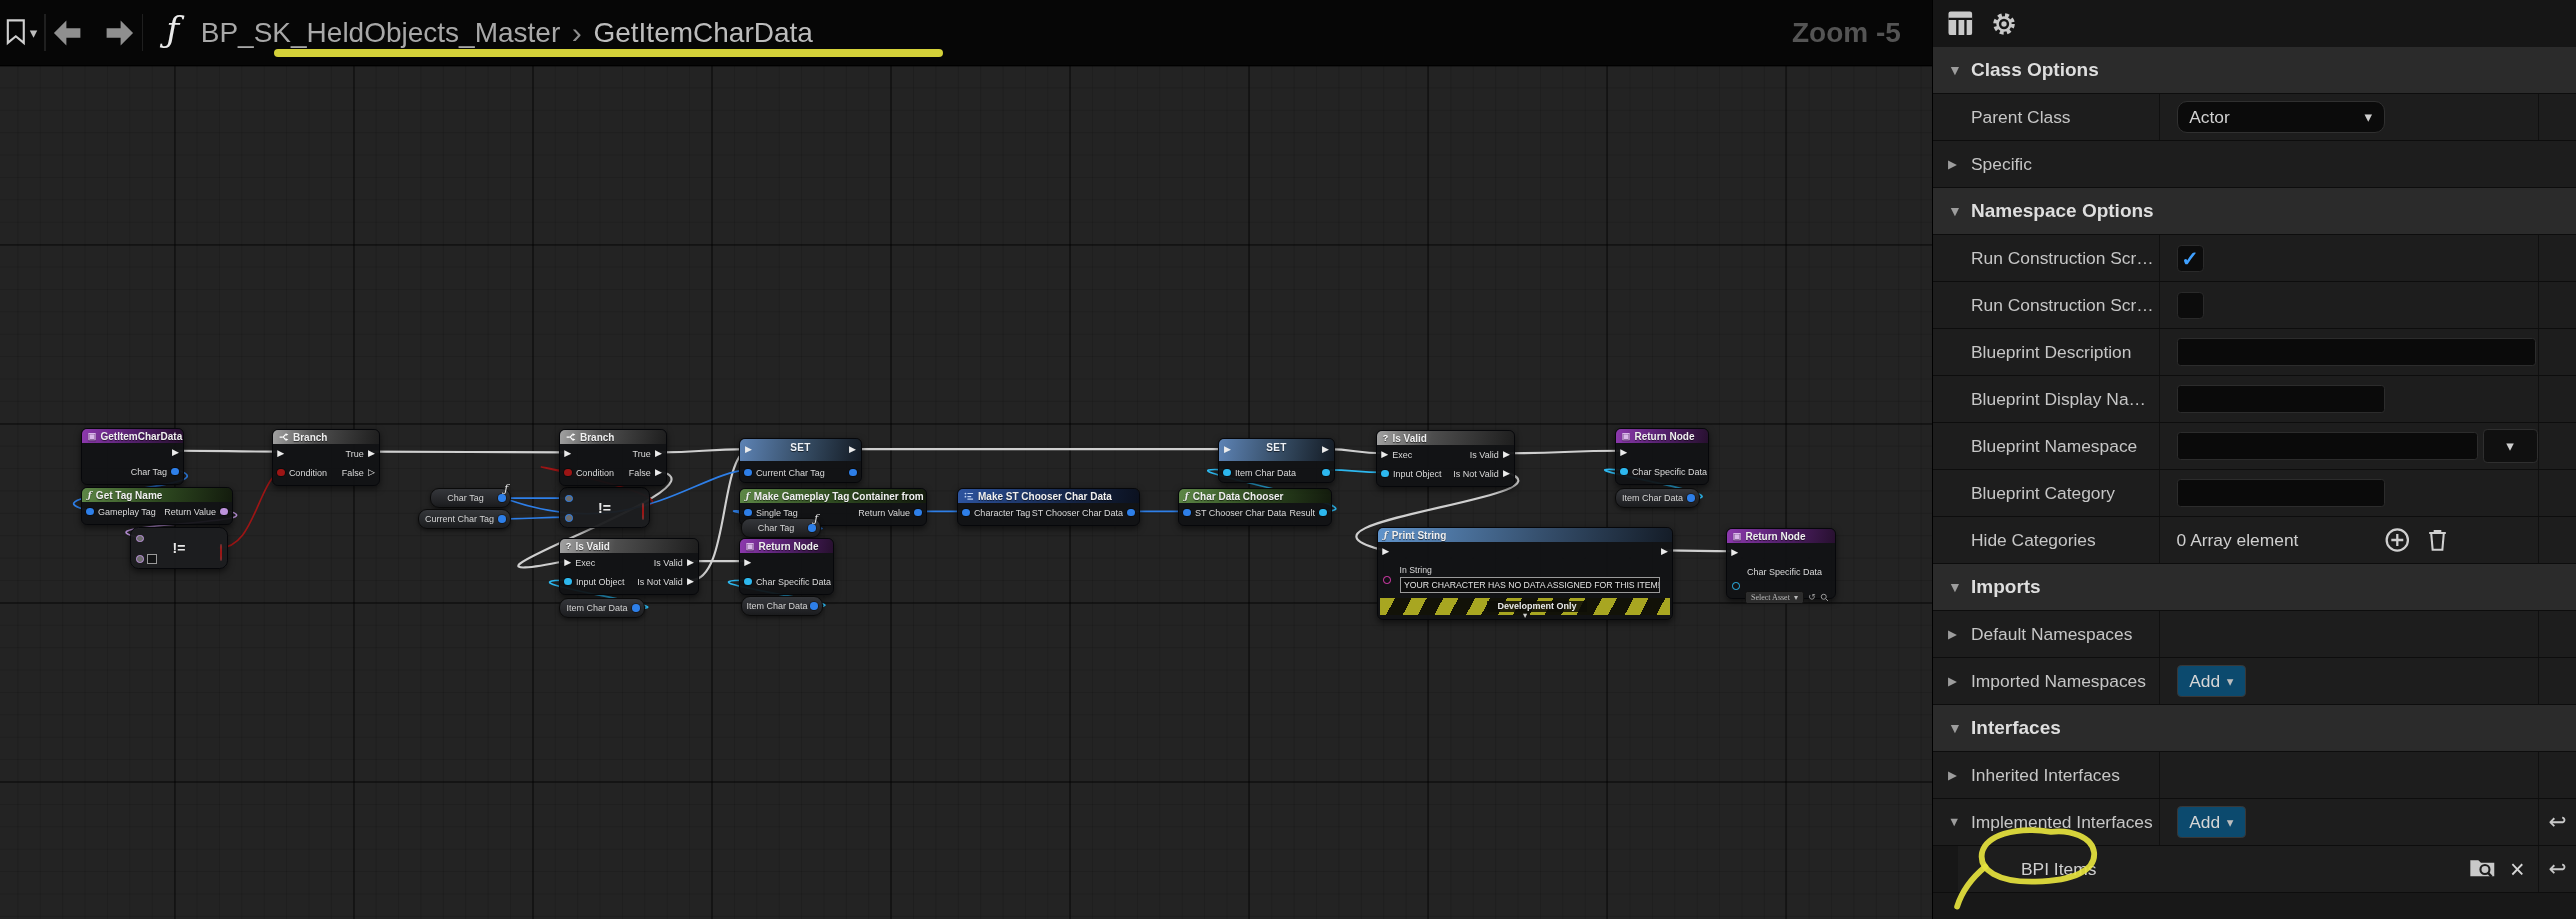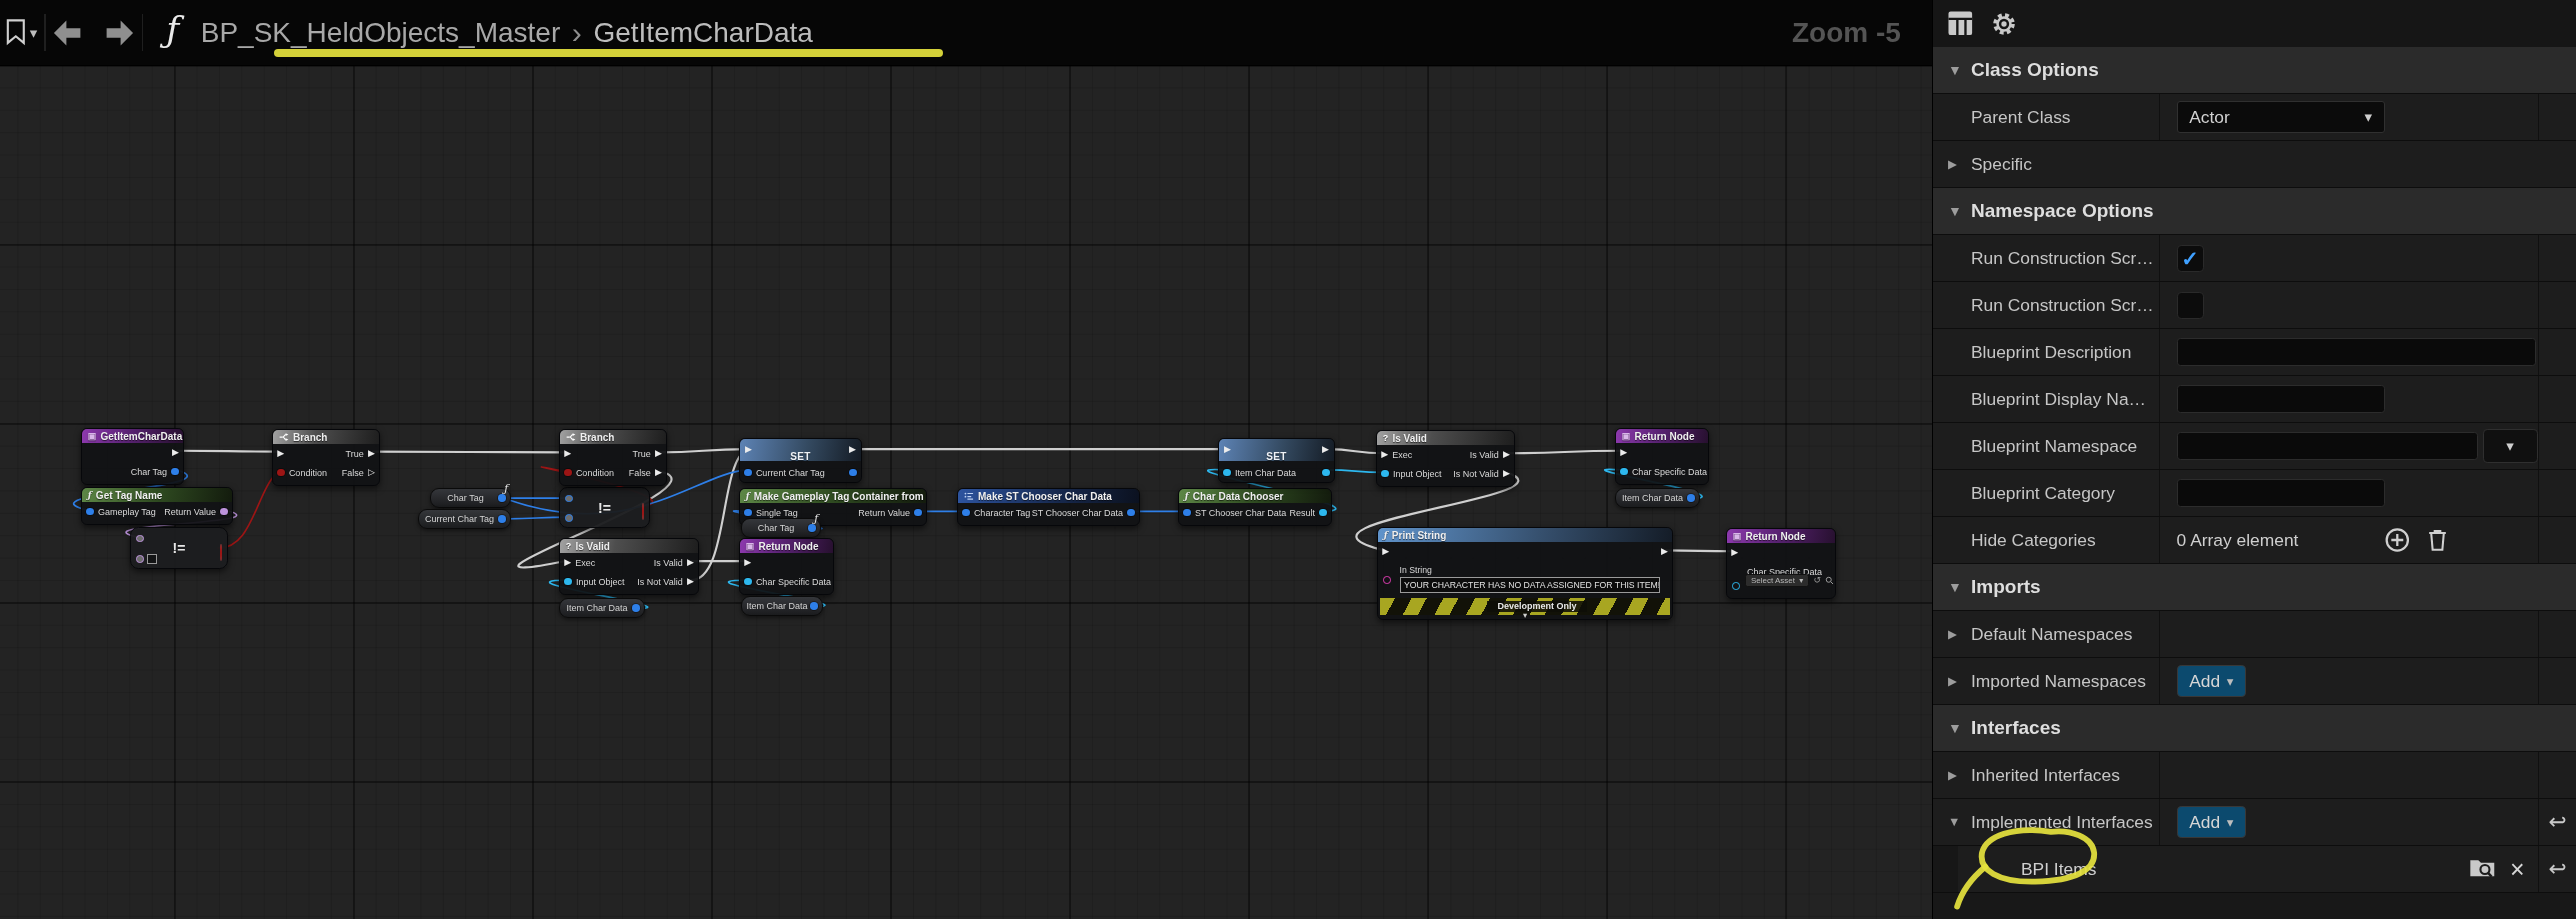--- a/index.html
+++ b/index.html
@@ -51,21 +51,21 @@
   .pill{position:absolute;border:0.8px solid #0a0a0a;border-radius:9px;
     background:linear-gradient(#35373b,#1b1c1e);box-shadow:0 1.7px 4.2px rgba(0,0,0,.5);
     display:flex;align-items:center;justify-content:center;font-size:9px;color:#d4d4d4;box-sizing:border-box;white-space:nowrap;}
   .pill .dot{position:absolute;right:4.2px;}
   .pill .fx{position:absolute;top:-7.5px;right:1.7px;font-family:"DejaVu Serif",serif;font-style:italic;
     font-size:10.8px;color:#e9e9e9;}
   .compact{display:flex;align-items:center;justify-content:center;background:rgba(28,29,31,.96);
     border-radius:8.3px;}
   .compact .big{font-size:14px;font-weight:bold;color:#e6e6e6;}
   .cbox{width:8.3px;height:8.3px;border:0.8px solid #9a9a9a;background:rgba(0,0,0,.3);flex:none;}
-  .set-title{position:absolute;left:0;right:0;top:12px;text-align:center;font-size:10px;font-weight:bold;
+  .set-title{position:absolute;left:0;right:0;top:3px;text-align:center;font-size:10px;font-weight:bold;
     color:#eef2f7;letter-spacing:0.4px;text-shadow:0 0.8px 0.8px rgba(0,0,0,.6);}
   .abs{position:absolute;}
   .instr-box{position:absolute;left:21.6px;right:11.6px;height:16px;border:0.8px solid #9a9a9a;background:#0c0c0c;
     font-size:8.7px;color:#e2e2e2;line-height:15px;padding:0 3.3px;overflow:hidden;white-space:nowrap;box-sizing:border-box;}
   .banner{position:absolute;left:1.7px;right:1.7px;height:16.6px;
     background:repeating-linear-gradient(118deg,#a8a621 0 13.3px,#121208 13.3px 28px);
     display:flex;align-items:center;justify-content:center;}
   .banner span{background:rgba(14,14,7,.88);padding:0.8px 10px;font-size:9px;font-weight:bold;color:#e9e9e9;white-space:nowrap;}
   .nchev{position:absolute;left:0;right:0;bottom:0px;text-align:center;font-size:8.3px;color:#cfcfcf;line-height:8.3px;}
   .mini-dd{display:inline-flex;align-items:center;gap:4.2px;background:#2c2c2c;border:0.8px solid #111;
@@ -87,21 +87,21 @@
   .prow.sec{background:#2b2b2b;}
   .arr{width:38px;flex:none;display:flex;align-items:center;justify-content:flex-start;padding-left:15px;
     box-sizing:border-box;color:#9d9d9d;font-size:12.5px;}
   .sec-label{display:flex;align-items:center;font-size:19px;font-weight:bold;color:#dedede;}
   .ncell{width:227px;flex:none;display:flex;align-items:center;border-right:0.8px solid #101010;box-sizing:border-box;overflow:hidden;}
   .ncell .plabel{font-size:17.4px;color:#c6c6c6;white-space:nowrap;}
   .ncell.noarrow{padding-left:38px;}
   .vcell{flex:1;display:flex;align-items:center;padding-left:16.6px;position:relative;overflow:hidden;}
   .rcell{width:37px;flex:none;border-left:0.8px solid #101010;display:flex;align-items:center;justify-content:center;
     color:#c9c9c9;font-size:21.6px;}
-  .dd{width:208px;height:32px;background:#0b0b0b;border:0.8px solid #303030;border-radius:3px;display:flex;
+  .dd{width:208px;height:32px;background:#0b0b0b;border:0.8px solid #303030;border-radius:10px;display:flex;
     align-items:center;padding:0 11.6px;box-sizing:border-box;font-size:17.4px;color:#d2d2d2;cursor:pointer;}
   .dd .chev{margin-left:auto;color:#cfcfcf;font-size:15px;}
   .tinput{height:28px;background:#0a0a0a;border:0.8px solid #2c2c2c;border-radius:3.3px;box-sizing:border-box;}
   .ddbtn{width:53px;height:32px;background:#101010;border:0.8px solid #2f2f2f;border-radius:4.2px;margin-left:5px;
     display:flex;align-items:center;justify-content:center;color:#cfcfcf;font-size:15px;cursor:pointer;}
   .checkbox{width:25px;height:25px;background:#0c0c0c;border:0.8px solid #2a2a2a;border-radius:4.2px;
     display:flex;align-items:center;justify-content:center;cursor:pointer;}
   .checkbox .ck{font-size:21px;font-weight:bold;color:#3fa0ff;line-height:1;}
   .arrtext{font-size:17.4px;color:#cfcfcf;}
   .vic{position:absolute;top:50%;transform:translateY(-50%);display:flex;align-items:center;cursor:pointer;}
@@ -481,21 +481,21 @@
             <span class="nicon" style="color:#d9b6e9;">▣</span>
             <span>Return Node</span>
           </div>
           <div class="nrow">
             <span class="cl">
               <span class="exec">▶</span>
             </span>
           </div>
           <div class="abs" style="left: 20px; top: 38px; font-size: 9px; color: rgb(218, 218, 218);">Char Specific Data</div>
           <span class="dot t-cyan hollow abs" style="left: 5px; top: 53px;"></span>
-          <div class="abs" style="left: 18px; top: 45px; display: flex; align-items: center; gap: 4.2px;">
+          <div class="abs" style="left: 18px; top: 62px; display: flex; align-items: center; gap: 4.2px; font-family: Liberation Serif, serif;">
             <span class="mini-dd">Select Asset <span>▾</span></span>
             <span class="mini-ic">↺</span>
             <svg width="9" height="9" viewBox="0 0 18 18">
               <circle cx="7.5" cy="7.5" r="5" fill="none" stroke="#9a9a9a" stroke-width="2"></circle>
               <path d="M11.5 11.5 16 16" stroke="#9a9a9a" stroke-width="2"></path>
             </svg>
           </div>
         </div>
       </div>
 

